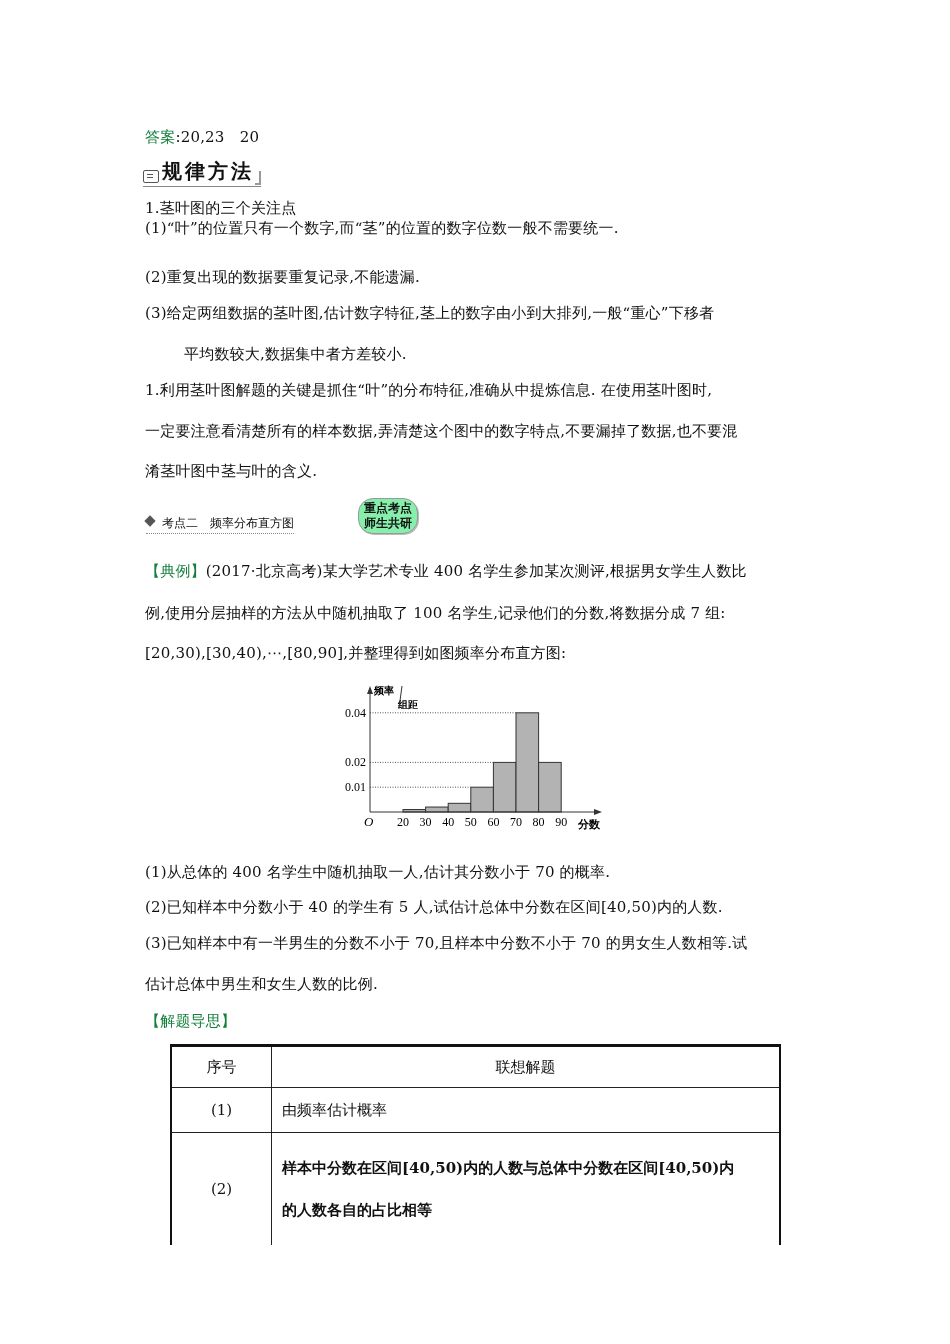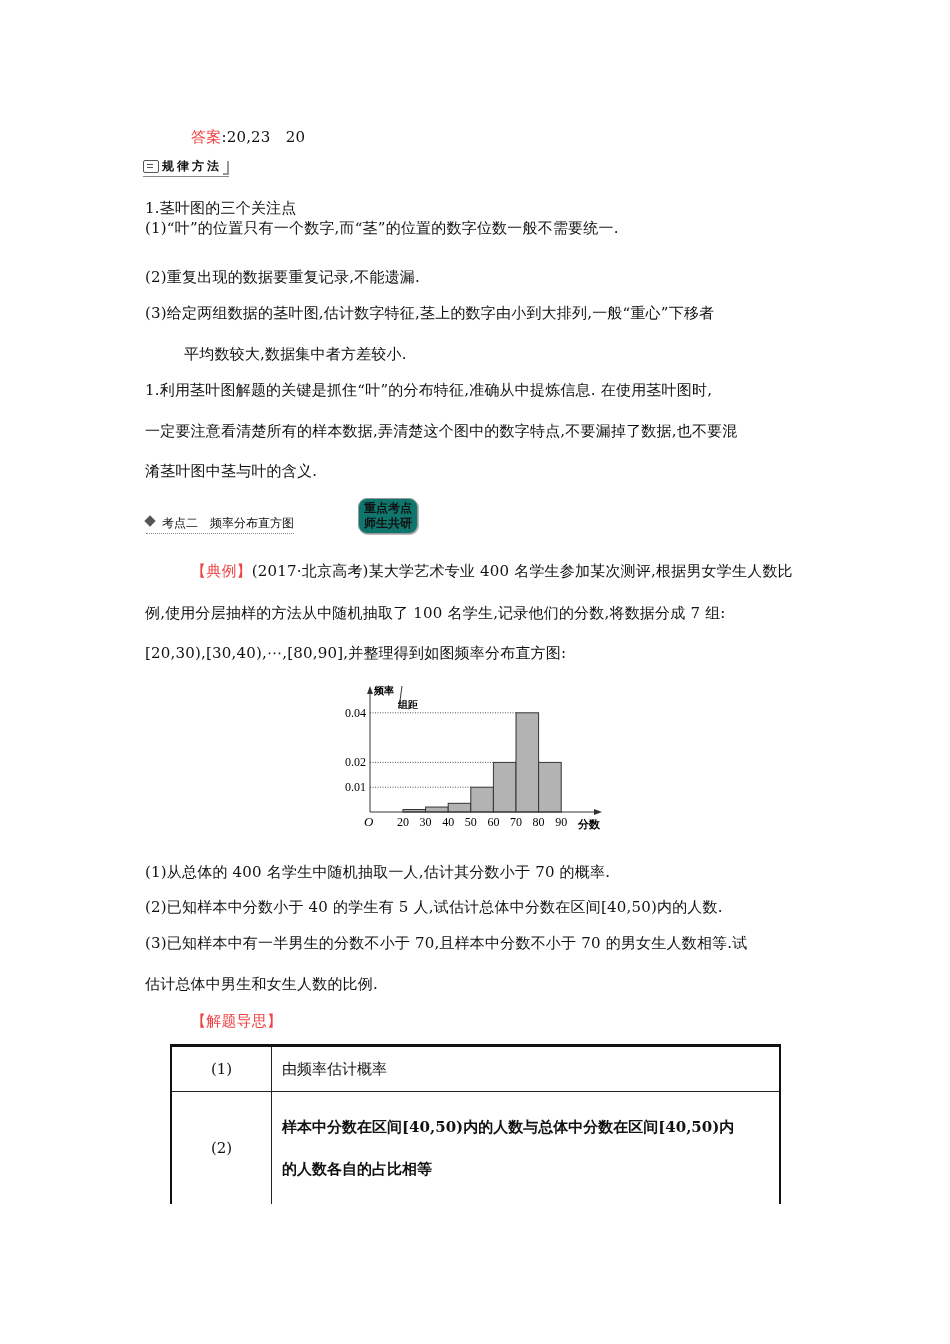--- a/index.html
+++ b/index.html
@@ -1,33 +1,33 @@
 <!DOCTYPE html>
 <html><head>
 <meta charset="utf-8">
 <style>
   html, body { margin:0; padding:0; background:#fff; }
   body { width:950px; height:1344px; position:relative; overflow:hidden;
          font-family:"DejaVu Serif","Liberation Serif",serif; color:#111; font-size:15px; }
   .abs { position:absolute; white-space:nowrap; }
-  .blue { color:#ef4444;margin-left:46px; }
+  .blue { color:#15803d; }
   .line { left:145px; font-size:15px; letter-spacing:0.2px; }
   .method-badge { left:143px; top:158px; display:flex; align-items:flex-end;
-        font-family:"DejaVu Sans","Liberation Sans",sans-serif; font-weight:bold; font-size:12px;
+        font-family:"DejaVu Sans","Liberation Sans",sans-serif; font-weight:bold; font-size:20px;
         letter-spacing:3px; border-bottom:1px solid #888; padding-bottom:1px; }
   .method-icon { width:14px; height:11px; border:1px solid #555; border-radius:2px; margin-right:3px;
         margin-bottom:2px; position:relative; }
   .method-icon:after { content:""; position:absolute; left:3px; top:3px; width:6px; height:2px;
         border-top:1px solid #555; border-bottom:1px solid #555; }
   .method-end { width:4px; height:12px; border-right:2px solid #999; border-bottom:2px solid #999; margin-left:1px; }
   .kd { left:146px; top:515px; font-size:12px; border-bottom:1px dotted #888; padding-bottom:1px; }
   .kd-diamond { display:inline-block; width:8px; height:8px; background:#555; transform:rotate(45deg); margin-right:8px; vertical-align:2px; }
-  .kd-badge { left:358px; top:498px; border:1px solid #999; border-radius:9px; padding:2px 5px;
+  .kd-badge { left:358px; top:498px; border:1px solid #999; border-radius:15px; padding:2px 5px;
         font-family:"DejaVu Sans","Liberation Sans",sans-serif; font-weight:bold; font-size:12px; line-height:15px;
-        box-shadow:1px 1px 0 #bbb; background:#0f766e; }
+        box-shadow:1px 1px 0 #bbb; background:#86efac; }
   .chart { left:330px; top:680px; width:290px; height:160px; }
   table.guide { position:absolute; left:170px; top:1044px; width:611px; border-collapse:collapse; font-size:15px; }
   table.guide td, table.guide th { border:1px solid #222; font-weight:normal; }
   table.guide { border-top:3px solid #111; border-left:2px solid #111; border-right:2px solid #111; }
   table.guide th { height:38px; text-align:center; }
   table.guide td.num { width:97px; text-align:center; }
   table.guide td.txt { padding-left:10px; line-height:42px; }
 </style>
 </head>
 <body>
@@ -111,20 +111,24 @@
 
 <div class="abs line" style="top:863px;">(1)从总体的 400 名学生中随机抽取一人,估计其分数小于 70 的概率.</div>
 <div class="abs line" style="top:898px;">(2)已知样本中分数小于 40 的学生有 5 人,试估计总体中分数在区间[40,50)内的人数.</div>
 <div class="abs line" style="top:934px;">(3)已知样本中有一半男生的分数不小于 70,且样本中分数不小于 70 的男女生人数相等.试</div>
 <div class="abs line" style="top:975px;">估计总体中男生和女生人数的比例.</div>
 
 <div class="abs line blue" style="top:1012px;">【解题导思】</div>
 
 <table class="guide">
   <tbody>
+      <tr>
+    <th>序号</th>
+    <th>联想解题</th>
+  </tr>
   <tr>
     <td class="num">(1)</td>
     <td class="txt">由频率估计概率</td>
   </tr>
   <tr style="border-bottom:none;">
     <td class="num" style="border-bottom:none;">(2)</td>
     <td class="txt" style="border-bottom:none; padding-top:14px; padding-bottom:14px;font-weight:bold;">
       <div>样本中分数在区间[40,50)内的人数与总体中分数在区间[40,50)内</div>
       <div>的人数各自的占比相等</div>
     </td>

